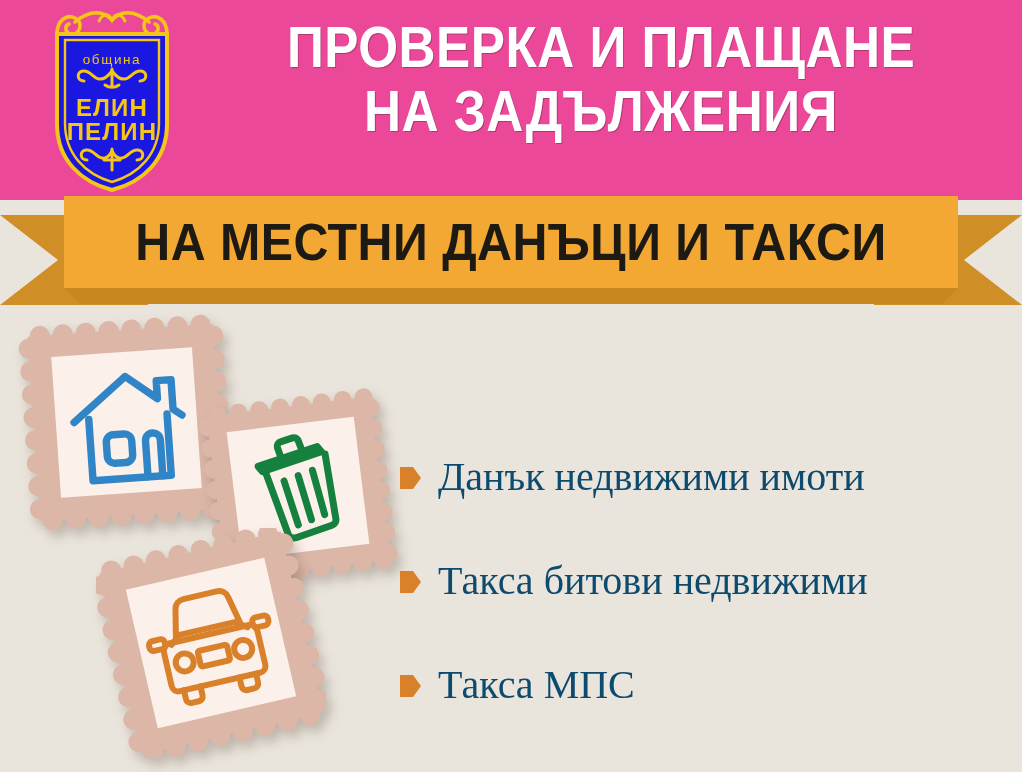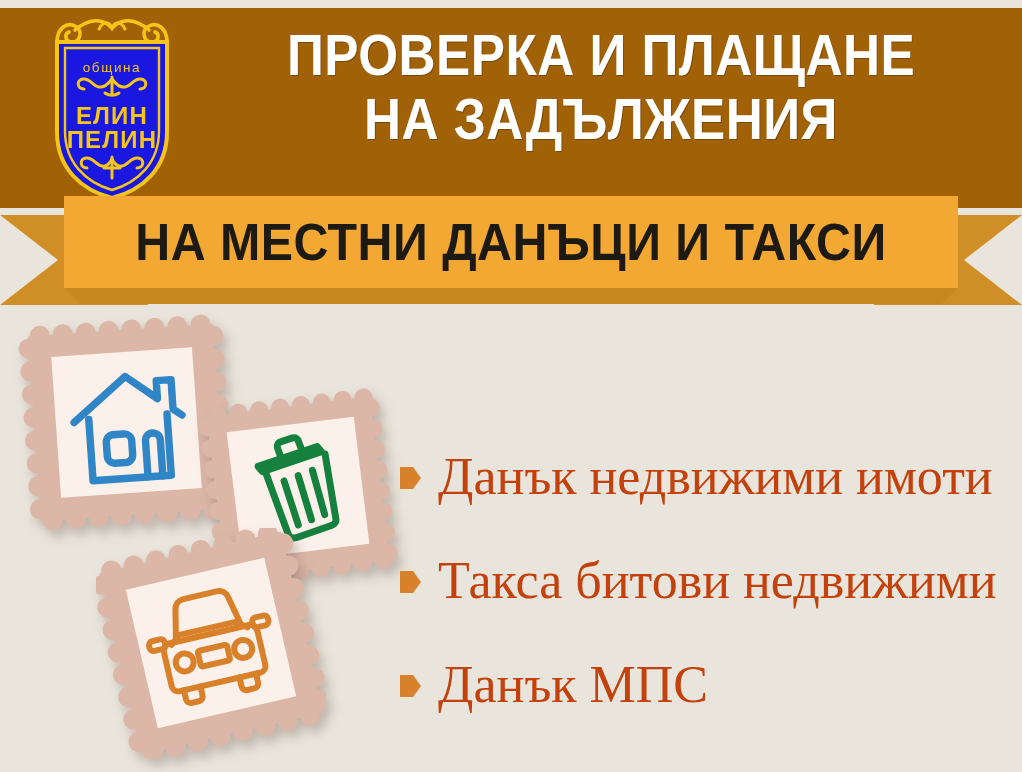--- a/index.html
+++ b/index.html
@@ -17,24 +17,24 @@
     width: 1022px;
     height: 772px;
     background: linear-gradient(175deg, #ded8c9 0%, #e8e2d8 14%, #ecе7df 40%, #edе9e2 70%, #e9e5dd 100%);
     background-color: #eae5dc;
     overflow: hidden;
   }
 
   
   .header {
     position: absolute;
-    left: 0; top: 8px;
+    left: 0; top: 0;
     width: 1022px;
     height: 200px;
-    background: #a16207;
+    background: #ec4899;
     z-index: 5;
   }
 
   .logo-wrap {
     position: absolute;
     left: 37px;
     top: 8px;
     width: 150px;
     height: 186px;
   }
@@ -132,22 +132,22 @@
   .bullet-marker {
     flex: 0 0 auto;
     width: 22px;
     height: 26px;
     margin-right: 16px;
     margin-top: 2px;
   }
   .bullet-marker svg { display: block; }
   .bullet-label {
     font-family: "Liberation Serif", "DejaVu Serif", serif;
-    font-size: 52px;
-    color: #c2410c;
+    font-size: 40px;
+    color: #0c4a6e;
     line-height: 1;
     white-space: nowrap;
   }
 </style>
 </head>
 <body>
 
 <div id="poster">
 
   <div class="header">
@@ -377,18 +377,18 @@
       </span>
       <span class="bullet-label">Такса битови недвижими</span>
     </div>
 
     <div class="bullet-row">
       <span class="bullet-marker">
         <svg width="22" height="26" viewBox="0 0 22 26" xmlns="http://www.w3.org/2000/svg">
           <path d="M0 2 L13 2 L21 13 L13 24 L0 24 Z" fill="#d9802a"></path>
         </svg>
       </span>
-      <span class="bullet-label">Данък МПС</span>
+      <span class="bullet-label">Такса МПС</span>
     </div>
 
   </div>
 
 </div>
 
 </body></html>

